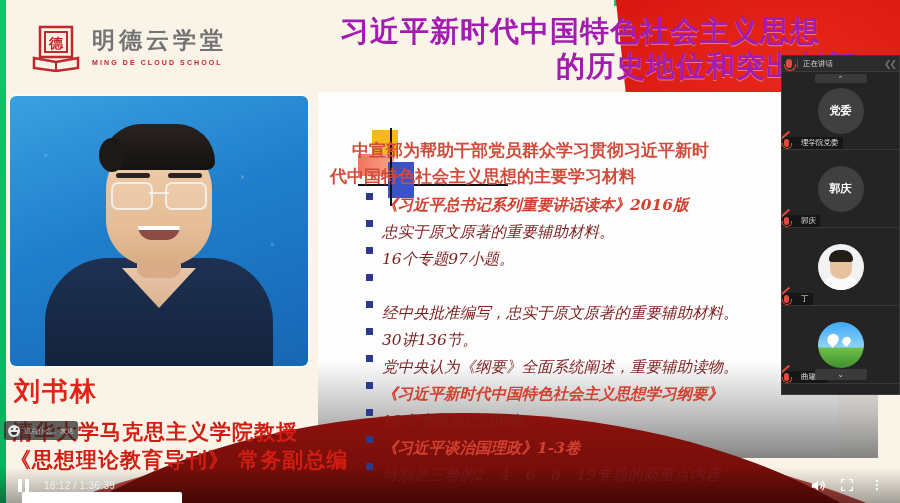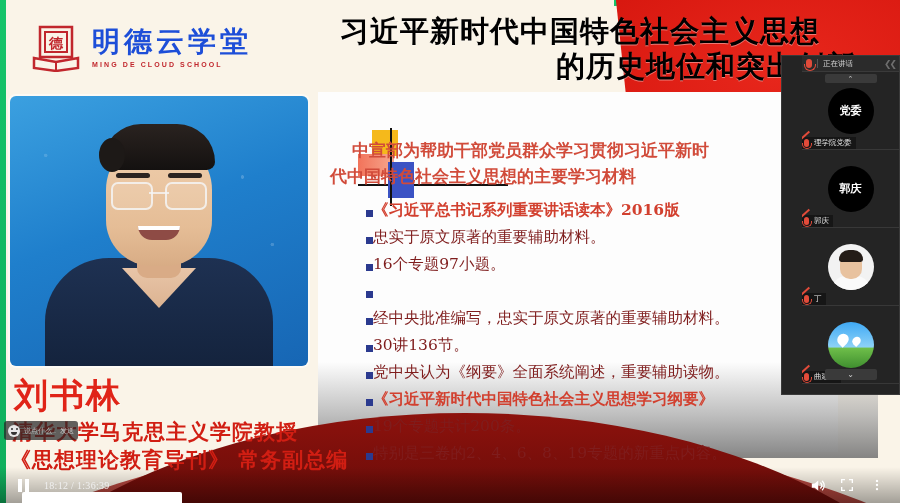--- a/index.html
+++ b/index.html
@@ -22,45 +22,45 @@
       border-radius:50% 50% 0 0 / 100% 100% 0 0;
       background:linear-gradient(180deg,rgba(190,26,18,.75) 0%, rgba(95,10,7,.85) 60%, rgba(20,2,2,1) 100%);}
   .slide-bg .white-strip{position:absolute;left:318px;top:92px;width:520px;height:360px;background:#fdfdfd;}
   .slide-bg .grey-fade{position:absolute;left:318px;top:362px;width:560px;height:96px;
       background:linear-gradient(180deg,rgba(255,255,255,0) 0%, rgba(170,170,170,.75) 55%, rgba(120,120,120,.9) 100%);}
 
   
   .logo{position:absolute;left:30px;top:24px;display:flex;align-items:center;gap:10px;}
   .logo-mark{width:52px;height:48px;position:relative;}
   .logo-text{display:flex;flex-direction:column;line-height:1;}
-  .logo-cn{font-family:Liberation Serif, serif;font-size:28px;font-weight:700;color:#1d4ed8;letter-spacing:4px;}
+  .logo-cn{font-family:Liberation Mono, monospace;font-size:23px;font-weight:700;color:#737373;letter-spacing:4px;}
   .logo-en{font-size:7px;color:#c1272d;letter-spacing:2.1px;margin-top:5px;font-weight:700;}
 
   
   .deck-title{position:absolute;left:300px;top:14px;width:560px;text-align:center;
-      font-family:"DejaVu Sans",sans-serif;font-weight:700;color:#000000;font-size:29px;
+      font-family:"DejaVu Sans",sans-serif;font-weight:700;color:#a21caf;font-size:29px;
       line-height:1.22;letter-spacing:1px;text-shadow:0 1px 0 rgba(255,255,255,.4);}
   .deck-title .l2{display:block;text-align:right;padding-right:4px;}
 
   
   .slide-head{position:absolute;left:352px;top:138px;width:480px;
       font-family:"DejaVu Serif",serif;font-size:17px;color:#d14b3a;line-height:1.5;
       font-weight:600;}
   .slide-head .row2{display:block;margin-left:-22px;}
 
   .deco{position:absolute;left:358px;top:128px;width:72px;height:80px;}
   .deco i{position:absolute;display:block;}
   .deco .sq-y{left:14px;top:2px;width:26px;height:26px;background:#f5b91b;}
   .deco .sq-r{left:0px;top:26px;width:36px;height:22px;background:linear-gradient(90deg,#f2735a,#f6a78e);}
   .deco .sq-b{left:30px;top:34px;width:26px;height:36px;background:#3b53c4;}
   .deco .ln-v{left:32px;top:0;width:2px;height:78px;background:#111;}
   .deco .ln-h{left:0px;top:56px;width:150px;height:2px;background:#111;}
 
   .bullets{position:absolute;left:366px;top:196px;width:470px;}
-  .bullet{display:flex;align-items:flex-end;margin-bottom:3px;height:24px;}
+  .bullet{display:flex;align-items:flex-start;gap:9px;margin-bottom:3px;height:24px;font-style:italic;}
   .bullet .sq{flex:0 0 auto;width:7px;height:7px;background:#2b3a8f;transform:translateY(-3px);}
   .bullet .tx{font-family:"DejaVu Serif",serif;font-size:15.5px;color:#7f1d1d;white-space:nowrap;
       line-height:1.2;}
   .bullet.hl .tx{color:#d2402f;font-weight:600;}
 
   
   .video-card{position:absolute;left:10px;top:96px;width:298px;height:270px;border-radius:6px;overflow:hidden;
       box-shadow:0 0 0 2px rgba(255,255,255,.5);}
   .video-bg{position:absolute;inset:0;background:
       radial-gradient(circle at 78% 30%, rgba(255,255,255,.20) 0 1.5px, rgba(255,255,255,0) 2px),
@@ -86,71 +86,71 @@
       border-radius:7px;background:rgba(255,255,255,.10);}
   .p-glass .gl{left:0;} .p-glass .gr{right:0;}
   .p-glass:after{content:"";position:absolute;left:38px;top:10px;width:20px;height:2px;background:rgba(245,245,245,.8);}
   .p-mouth{position:absolute;left:50%;bottom:126px;transform:translateX(-50%);width:42px;height:14px;
       border-radius:0 0 22px 22px;background:#8e4b45;box-shadow:inset 0 4px 0 #fff;}
   .p-brow{position:absolute;left:50%;bottom:188px;transform:translateX(-50%);width:86px;height:5px;}
   .p-brow span{position:absolute;top:0;width:34px;height:5px;border-radius:3px;background:#2b2320;}
   .p-brow .bl{left:0;} .p-brow .br{right:0;}
 
   .speaker-name{position:absolute;left:14px;top:378px;font-family:"DejaVu Sans",sans-serif;
-      font-size:34px;font-weight:700;color:#e02418;letter-spacing:2px;line-height:1;
+      font-size:26px;font-weight:700;color:#e02418;letter-spacing:2px;line-height:1;
       text-shadow:1px 1px 0 rgba(255,255,255,.35);}
   .speaker-role1{position:absolute;left:12px;top:418px;font-family:"DejaVu Sans",sans-serif;
       font-size:21px;font-weight:700;color:#d11e13;letter-spacing:1px;}
   .speaker-role2{position:absolute;left:10px;top:446px;font-family:"DejaVu Sans",sans-serif;
       font-size:21px;font-weight:700;color:#d11e13;letter-spacing:1px;}
 
   
   .chat-ov{position:absolute;left:4px;top:421px;width:74px;height:19px;border-radius:3px;
       background:rgba(38,38,38,.72);display:flex;align-items:center;gap:4px;padding:0 4px;box-sizing:border-box;}
   .chat-ov .emoji{width:12px;height:12px;border-radius:50%;background:#e8e8e8;position:relative;flex:0 0 auto;}
   .chat-ov .emoji:before{content:"";position:absolute;left:2.5px;top:3.5px;width:2px;height:2px;border-radius:50%;background:#333;
       box-shadow:5px 0 0 #333;}
   .chat-ov .emoji:after{content:"";position:absolute;left:3px;top:7px;width:6px;height:3px;border-radius:0 0 6px 6px;background:#333;}
   .chat-ov .ph{font-size:7px;color:#b9b9b9;white-space:nowrap;overflow:hidden;flex:1;}
   .chat-ov .send{font-size:7px;color:#cfcfcf;}
 
   
   .panel{position:absolute;left:781px;top:55px;width:119px;height:340px;background:#242424;
-      border:1px solid #3a3a3a;box-sizing:border-box;padding-left:20px;}
+      border:1px solid #3a3a3a;box-sizing:border-box;}
   .panel-head{height:16px;background:#2b2b2b;border-bottom:1px solid #3a3a3a;display:flex;align-items:center;
       gap:5px;padding:0 4px;box-sizing:border-box;}
   .mic-red{width:6px;height:9px;background:#e24b3a;border-radius:3px;position:relative;flex:0 0 auto;}
   .mic-red:after{content:"";position:absolute;left:-2px;top:5px;width:10px;height:6px;
       border:1px solid #e24b3a;border-top:0;border-radius:0 0 6px 6px;}
   .panel-head .sep{width:1px;height:9px;background:#555;}
   .panel-head .ttl{font-family:"DejaVu Sans",sans-serif;font-size:7.5px;color:#d5d5d5;}
   .panel-head .chev{margin-left:auto;color:#6e6e6e;font-size:9px;letter-spacing:-2px;}
 
   .tile{position:relative;height:77px;border-bottom:1px solid #383838;overflow:hidden;}
   .tile .av{position:absolute;left:50%;top:50%;transform:translate(-50%,-50%);width:46px;height:46px;
       border-radius:50%;display:flex;align-items:center;justify-content:center;
       font-family:"DejaVu Sans",sans-serif;font-size:11px;color:#fff;font-weight:600;overflow:hidden;}
-  .av.blue{background:#000000;}
+  .av.blue{background:#404040;}
   .av.photo-a{background:linear-gradient(170deg,#5d8a3c 0%, #7fa04a 35%, #9a6b44 70%, #6d4a33 100%);}
   .av.photo-a:after{content:"";position:absolute;left:8px;top:22px;width:30px;height:16px;border-radius:6px;
       background:linear-gradient(90deg,#d25b4a,#e8c96f,#4c7fc0);opacity:.85;}
   .av.photo-b{background:#f2f2f2;}
   .av.photo-b .face{position:absolute;left:50%;top:9px;transform:translateX(-50%);width:22px;height:26px;
       border-radius:11px 11px 10px 10px;background:#e8c29f;}
   .av.photo-b .hair{position:absolute;left:50%;top:6px;transform:translateX(-50%);width:24px;height:12px;
       border-radius:12px 12px 3px 3px;background:#241c17;}
   .av.photo-b .shirt{position:absolute;left:50%;bottom:0;transform:translateX(-50%);width:38px;height:14px;
       border-radius:16px 16px 0 0;background:#fafafa;}
   .av.photo-c{background:linear-gradient(180deg,#3fa9f5 0%, #8ed2f7 55%, #6fbf4a 56%, #3f8f2f 100%);}
   .av.photo-c:before{content:"";position:absolute;left:9px;top:12px;width:12px;height:11px;background:#fff;
       border-radius:50% 50% 50% 0;transform:rotate(-45deg);}
   .av.photo-c:after{content:"";position:absolute;left:24px;top:15px;width:9px;height:8px;background:#fff;
       border-radius:50% 50% 50% 0;transform:rotate(-45deg);}
 
-  .namebar{position:absolute;left:0;bottom:0;display:flex;align-items:center;gap:5px;
+  .namebar{position:absolute;left:0;bottom:0;display:flex;align-items:center;gap:12px;
       background:rgba(20,20,20,.82);padding:1px 4px 1px 2px;}
   .namebar .host{width:10px;height:10px;background:#ec7211;border-radius:1px;position:relative;flex:0 0 auto;}
   .namebar .host:after{content:"";position:absolute;left:3px;top:2px;width:4px;height:4px;border-radius:50%;
       background:#fff;box-shadow:0 5px 0 -1px #fff;}
   .namebar .mic{width:5px;height:8px;background:#e24b3a;border-radius:2.5px;position:relative;flex:0 0 auto;}
   .namebar .mic:after{content:"";position:absolute;left:-2px;top:4px;width:8px;height:5px;
       border:1px solid #e24b3a;border-top:0;border-radius:0 0 5px 5px;}
   .namebar .mic:before{content:"";position:absolute;left:-3px;top:-1px;width:11px;height:1.5px;background:#e24b3a;
       transform:rotate(-42deg);transform-origin:left center;}
   .namebar .nm{font-family:"DejaVu Sans",sans-serif;font-size:7.5px;color:#e4e4e4;white-space:nowrap;}
@@ -162,21 +162,21 @@
       background:#3a3a3a;border-radius:2px;color:#cfcfcf;font-size:7px;display:flex;align-items:center;
       justify-content:center;line-height:1;}
 
   
   .player{position:absolute;left:0;bottom:0;width:900px;height:36px;
       background:linear-gradient(180deg,rgba(0,0,0,.0),rgba(0,0,0,.35));display:flex;align-items:center;
       padding:0 14px;box-sizing:border-box;gap:12px;}
   .pbtn{width:18px;height:18px;display:flex;align-items:center;justify-content:center;color:#fff;flex:0 0 auto;}
   .pause{display:flex;gap:3px;}
   .pause i{display:block;width:4px;height:13px;background:#fff;}
-  .ptime{font-family:Liberation Serif, serif;font-size:10px;color:#f0f0f0;letter-spacing:.3px;text-align:center;}
+  .ptime{font-family:Liberation Sans, sans-serif;font-size:10px;color:#f0f0f0;letter-spacing:.3px;text-align:center;}
   .pspacer{flex:1;}
   .white-tab{position:absolute;left:22px;bottom:0;width:160px;height:11px;background:#fff;border-radius:2px 2px 0 0;}
 
   svg{display:block;}
 </style>
 </head>
 <body>
 
 <div id="app">
 
@@ -252,20 +252,24 @@
         <span class="sq"></span>
         <span class="tx">党中央认为《纲要》全面系统阐述，重要辅助读物。</span>
       </div>
     <div class="bullet hl">
         <span class="sq"></span>
         <span class="tx">《习近平新时代中国特色社会主义思想学习纲要》</span>
       </div>
     <div class="bullet">
         <span class="sq"></span>
         <span class="tx">19个专题共计200条。</span>
+      </div>
+    <div class="bullet hl">
+        <span class="sq"></span>
+        <span class="tx">《习近平谈治国理政》1-3卷</span>
       </div>
     <div class="bullet">
         <span class="sq"></span>
         <span class="tx">特别是三卷的2、4、6、8、19专题的新重点内容。</span>
       </div>
   </div>
 
   <div class="video-card">
     <div class="video-bg"></div>
     <div class="person">

